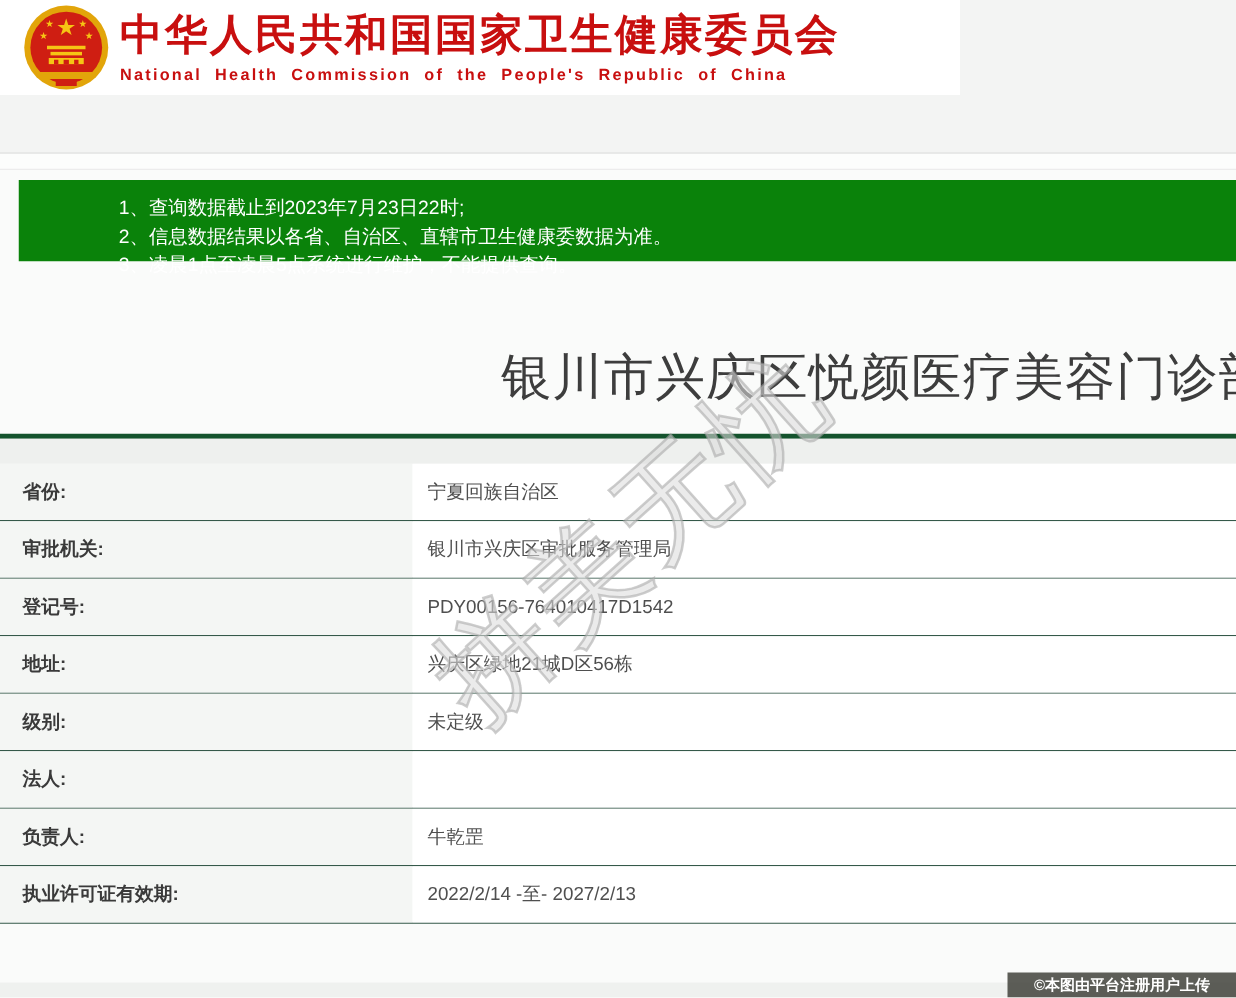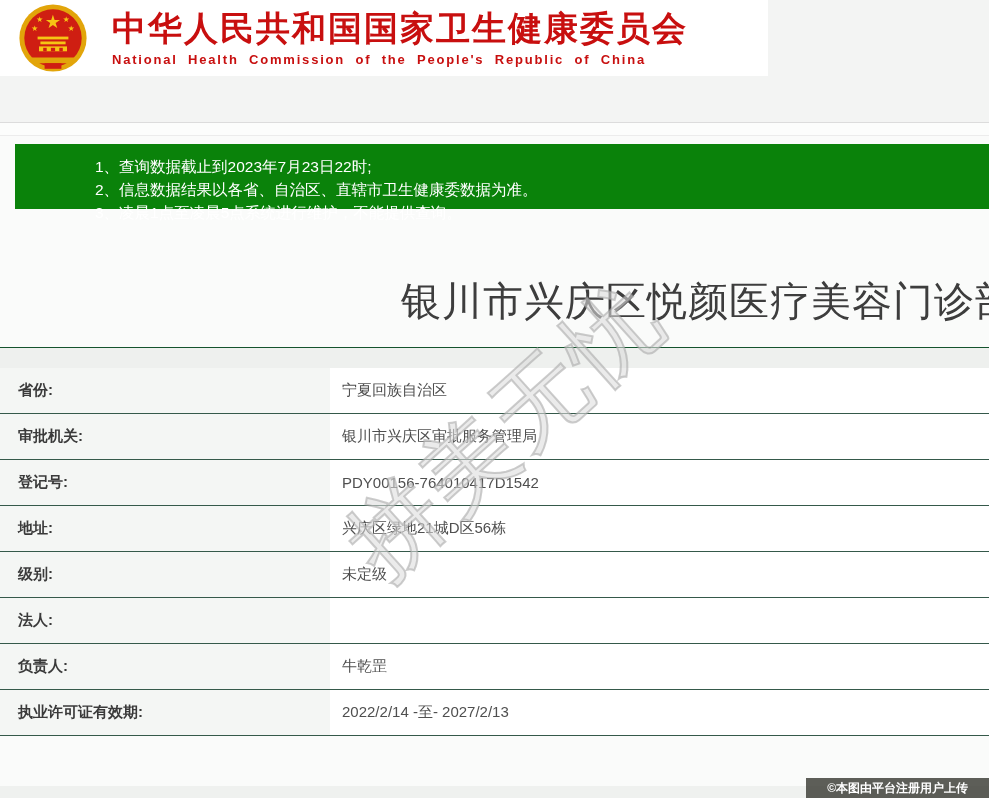--- a/index.html
+++ b/index.html
@@ -17,21 +17,21 @@
   }
   .sub-strip {
     position:absolute; top:123px; left:0; width:989px; height:12px;
     background:#fcfdfc; border-bottom:1px solid #ececec;
   }
   .header-box {
     position:absolute; top:0; left:0; width:768px; height:76px;
     background:#ffffff; display:flex; align-items:center; overflow:hidden;
   }
   .emblem { width:86px; height:70px; margin:3px 0 3px 10px; flex:0 0 auto; }
-  .header-titles { margin-left:16px; padding-top:2px; }
+  .header-titles { padding-top:2px; }
   .title-cn {
     color:#c80f0f; font-size:34px; font-weight:bold; letter-spacing:2px;
     line-height:1.05; white-space:nowrap;
   }
   .title-en {
     color:#c80f0f; font-size:13px; font-weight:bold; letter-spacing:1.8px;
     word-spacing:5px; margin-top:6px; white-space:nowrap;
   }
 
   
@@ -44,21 +44,21 @@
 
   
   .result-title {
     position:absolute; top:274px; left:361px;
     font-size:40px; color:#3d3d3d; letter-spacing:1px; white-space:nowrap;margin-left:40px;
   }
 
   
   .table {
     position:absolute; top:347px; left:0; width:989px;
-    border-top:1px solid #14532d;
+    border-top:4px solid #14532d;
   }
   .table-spacer { height:20px; background:#eef0ee; }
   .row { display:flex; height:45px; border-bottom:1.5px solid #35594a; }
   .row-label {
     width:330px; flex:0 0 330px; background:#f4f6f4; box-sizing:border-box;
     padding-left:18px; display:flex; align-items:center;
     font-weight:bold; font-size:15px; color:#3a3a3a;
   }
   .row-value {
     flex:1; background:#ffffff; display:flex; align-items:center;

